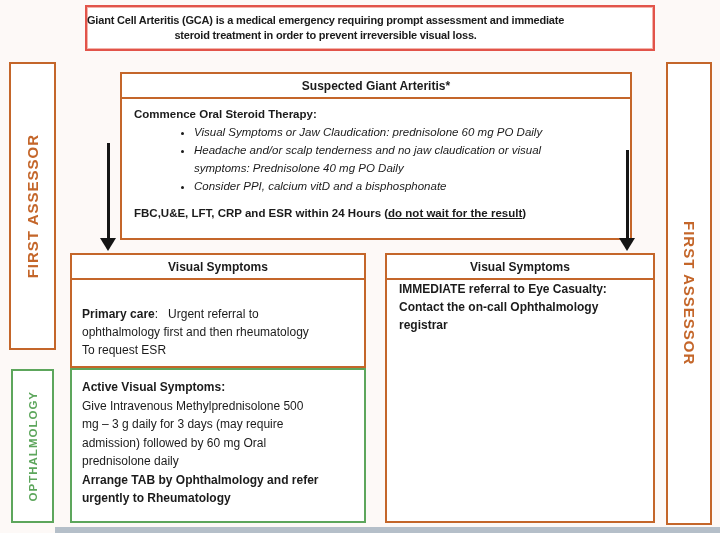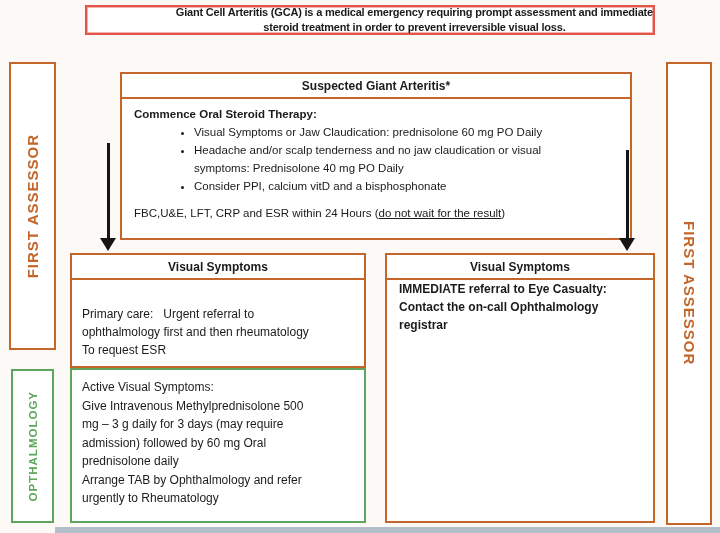--- a/index.html
+++ b/index.html
@@ -5,23 +5,23 @@
   html, body { margin:0; padding:0; }
   .stage {
     position:relative; width:720px; height:533px;
     background:#fdf9f7; overflow:hidden;
     font-family:"Liberation Sans", sans-serif; color:#1b1b1b;
   }
   .box { position:absolute; background:#ffffff; border:2px solid #c4662a; box-sizing:border-box; }
 
   
   .banner {
-    left:85px; top:5px; width:570px; height:30px;
+    left:85px; top:5px; width:570px; height:46px;
     border-color:#e2544a; box-shadow: inset 0 0 0 1px #f3b3aa;
-    display:flex; align-items:center; justify-content:flex-end;
+    display:flex; align-items:center; justify-content:flex-start;
     text-align:center; font-weight:bold; font-size:11px; line-height:15px;
     white-space:pre-line; letter-spacing:-0.2px;
   }
 
   
   .vlabel { display:flex; align-items:center; justify-content:center; }
   .vtext { font-weight:bold; letter-spacing:1px; }
   .vtext.up   { writing-mode:vertical-rl; transform:rotate(180deg); }
   .vtext.down { writing-mode:vertical-rl; }
   .lbl-first-left  { left:9px;  top:62px;  width:47px; height:288px; color:#c4662a; font-size:15px; }
@@ -29,35 +29,35 @@
   .lbl-first-right { left:666px; top:62px; width:46px; height:463px; color:#c4662a; font-size:15px; }
 
   
   .central { left:120px; top:72px; width:512px; height:168px; }
   .box-header {
     border-bottom:2px solid #c4662a; text-align:center; font-weight:bold;
     font-size:12px; padding:5px 0 4px 0;
   }
   .central-body { padding:6px 4px 0 12px; font-size:11.5px; line-height:18px; }
   .therapy-heading { font-weight:bold; }
-  ul.bullets { margin:0; padding-left:60px; list-style:disc; }
+  ul.bullets { margin:0; padding-left:60px; list-style:disc;font-style:italic; }
   ul.bullets li { white-space:pre-line; }
-  .labs-line { font-weight:normal; margin-top:9px; }
+  .labs-line { font-weight:bold; margin-top:9px; }
   .labs-underline { text-decoration:underline; }
 
   
   .arrow-line { position:absolute; width:3px; background:#151515; }
   .arrow-head { position:absolute; width:0; height:0;
     border-left:8px solid transparent; border-right:8px solid transparent;
     border-top:13px solid #151515; }
 
   
   .left-path { left:70px; top:253px; width:296px; height:115px; }
   .left-path-body { padding:7px 10px; font-size:12px; line-height:18px; white-space:pre-line; }
-  .bold { font-weight:normal; }
+  .bold { font-weight:bold; }
 
   
   .green-box { left:70px; top:368px; width:296px; height:155px; border-color:#5da65c;
     padding:8px 10px; font-size:12px; line-height:18.5px; }
   .green-box div { white-space:pre-line; }
 
   
   .right-path { left:385px; top:253px; width:270px; height:270px; }
   .right-path-body { padding:0 12px; font-size:12px; line-height:18px; }
   .immediate { font-weight:bold; white-space:pre-line; }

